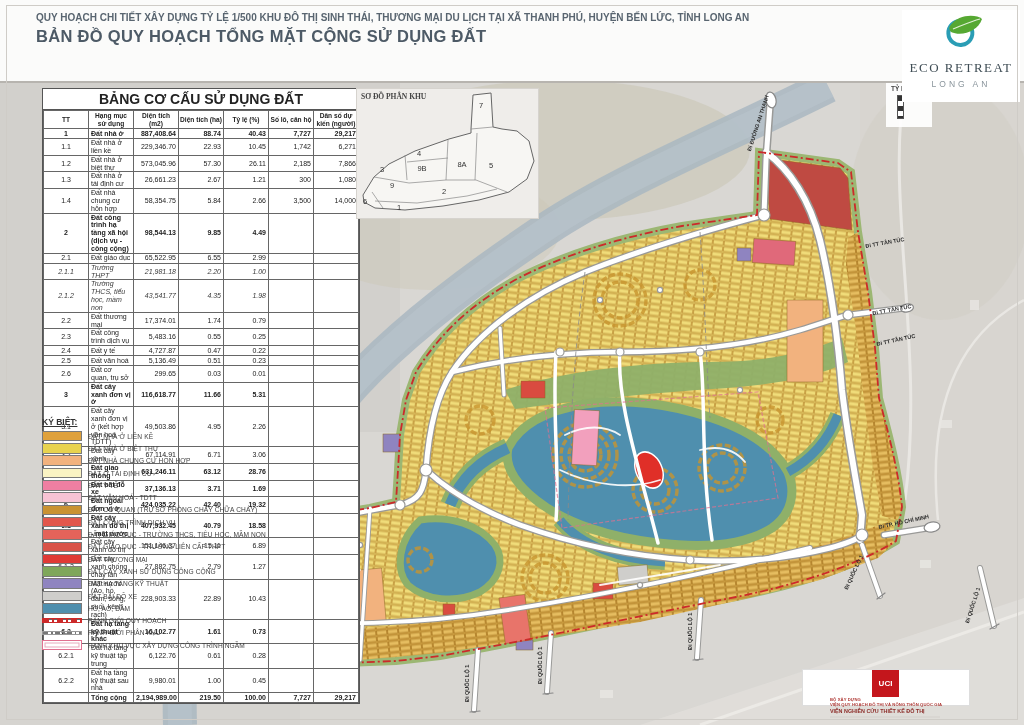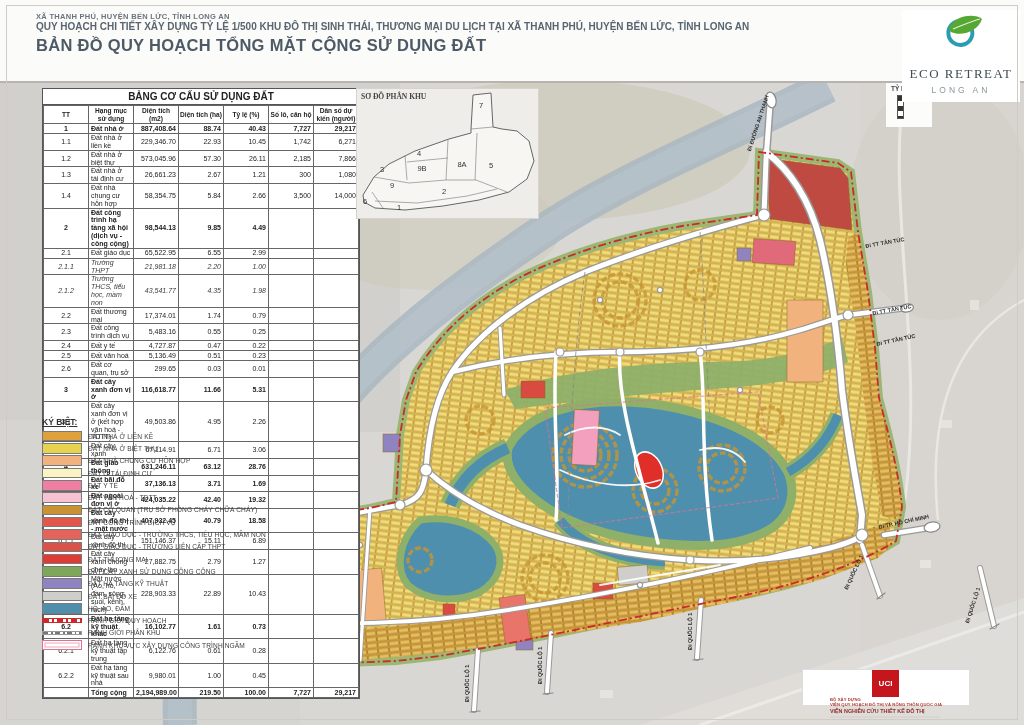--- a/index.html
+++ b/index.html
@@ -9,32 +9,32 @@
 
   
   .hdr{position:absolute;left:36px;top:12px;z-index:5;color:#5c6670;}
   .hdr .l1{font-size:7.5px;font-weight:bold;letter-spacing:.3px;color:#6a737c;}
   .hdr .l2{font-size:10px;font-weight:bold;margin-top:0;color:#596570;}
   .hdr .l3{font-size:16.5px;font-weight:bold;margin-top:4px;color:#4d5a66;letter-spacing:.3px;}
   .hdr-rule{position:absolute;left:0;top:81px;width:1024px;height:2px;background:#b7b4af;z-index:4;}
 
   
   .logo{position:absolute;left:902px;top:10px;width:118px;height:92px;background:#fff;z-index:6;text-align:center;}
-  .logo .nm{font-family:"Liberation Serif",serif;font-size:13px;letter-spacing:1.5px;color:#3f4d55;margin-top:8px;}
+  .logo .nm{font-family:"Liberation Serif",serif;font-size:13px;letter-spacing:1.5px;color:#3f4d55;margin-top:2px;}
   .logo .sb{font-size:8.5px;letter-spacing:3px;color:#8a959c;margin-top:3px;}
 
   
   #map-svg{position:absolute;left:0;top:82px;z-index:1;}
   #map-labels{position:absolute;left:0;top:0;width:1024px;height:725px;z-index:2;pointer-events:none;}
   .rlab{position:absolute;font-size:5.5px;font-weight:600;color:#2e2e2e;white-space:nowrap;transform-origin:0 0;}
 
   
   .lut{position:absolute;left:42px;top:88px;width:316px;background:#fff;z-index:3;
        border:1px solid #555;}
-  .lut .ttl{font-size:10px;font-weight:bold;text-align:center;padding:2px 0;border-bottom:1px solid #555;color:#222;}
+  .lut .ttl{font-size:14px;font-weight:bold;text-align:center;padding:2px 0;border-bottom:1px solid #555;color:#222;}
   .lut table{border-collapse:collapse;width:100%;table-layout:fixed;}
   .lut th{font-size:6.6px;font-weight:bold;border:1px solid #666;padding:1px;color:#222;line-height:1.15;}
   .lut td{font-size:7px;border:1px solid #666;padding:0 2px;color:#222;line-height:1.12;height:9px;}
   .lut td.c0{text-align:center;width:24px;}
   .lut td.c1{text-align:left;width:116px;}
   .lut td.c2{text-align:right;width:50px;}
   .lut td.c3{text-align:right;width:32px;}
   .lut td.c4{text-align:right;width:28px;}
   .lut td.c5{text-align:right;width:30px;}
   .lut td.c6{text-align:right;width:36px;}
@@ -285,21 +285,20 @@
       <div class="rlab" style="left: 876px; top: 341px; transform: rotate(-12deg);">Đi TT TÂN TÚC</div>
       <div class="rlab" style="left: 878px; top: 524px; transform: rotate(-12deg);">Đi TP. HỒ CHÍ MINH</div>
       <div class="rlab" style="left: 464px; top: 702px; transform: rotate(-90deg);">Đi QUỐC LỘ 1</div>
       <div class="rlab" style="left: 537px; top: 684px; transform: rotate(-90deg);">Đi QUỐC LỘ 1</div>
       <div class="rlab" style="left: 687px; top: 650px; transform: rotate(-90deg);">Đi QUỐC LỘ 1</div>
       <div class="rlab" style="left: 843px; top: 588px; transform: rotate(-65deg);">Đi QUỐC LỘ 1</div>
       <div class="rlab" style="left: 964px; top: 622px; transform: rotate(-72deg);">Đi QUỐC LỘ 1</div>
     </div>
 
   <div class="hdr">
-    <div class="l1">XÃ THANH PHÚ, HUYỆN BẾN LỨC, TỈNH LONG AN</div>
     <div class="l2">QUY HOẠCH CHI TIẾT XÂY DỰNG TỶ LỆ 1/500 KHU ĐÔ THỊ SINH THÁI, THƯƠNG MẠI DU LỊCH TẠI XÃ THANH PHÚ, HUYỆN BẾN LỨC, TỈNH LONG AN</div>
     <div class="l3">BẢN ĐỒ QUY HOẠCH TỔNG MẶT CỘNG SỬ DỤNG ĐẤT</div>
   </div>
   <div class="hdr-rule"></div>
 
   <div class="logo">
     <svg width="46" height="42" viewBox="0 0 46 42" style="margin-top:2px;">
       <path d="M 34,18 A 12,12 0 1 1 23,9" fill="none" stroke="#2a9db5" stroke-width="4" stroke-linecap="round"></path>
       <path d="M 12,14 C 20,2 38,2 44,7 C 40,19 24,25 13,20 C 11,18 11,16 12,14 Z" fill="#56a832"></path>
       <path d="M 15,17 C 25,13 34,9 42,7" stroke="#dff0d4" stroke-width="1.2" fill="none"></path>

